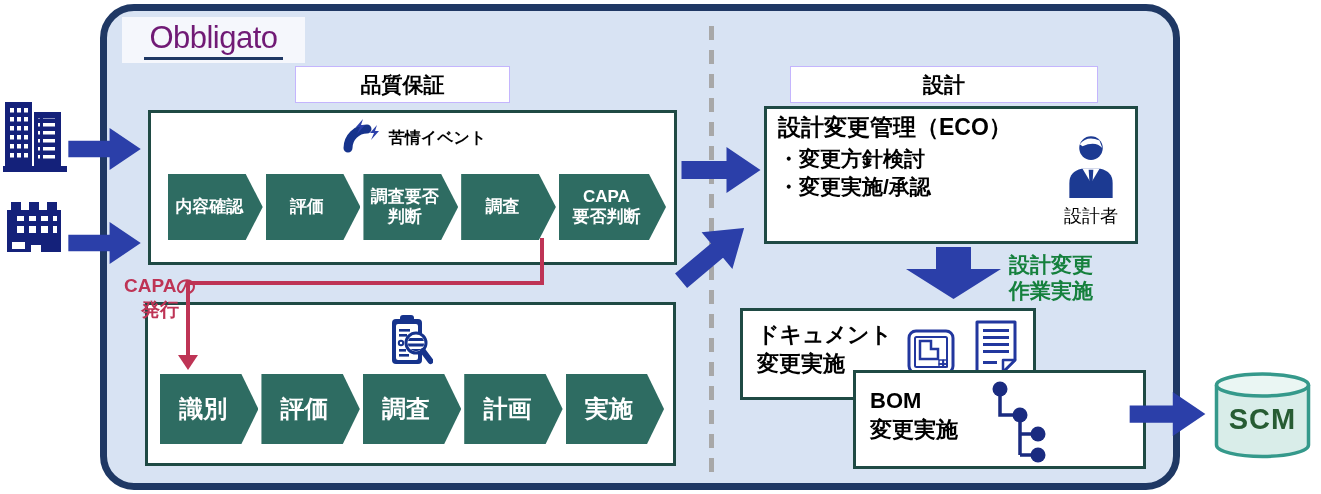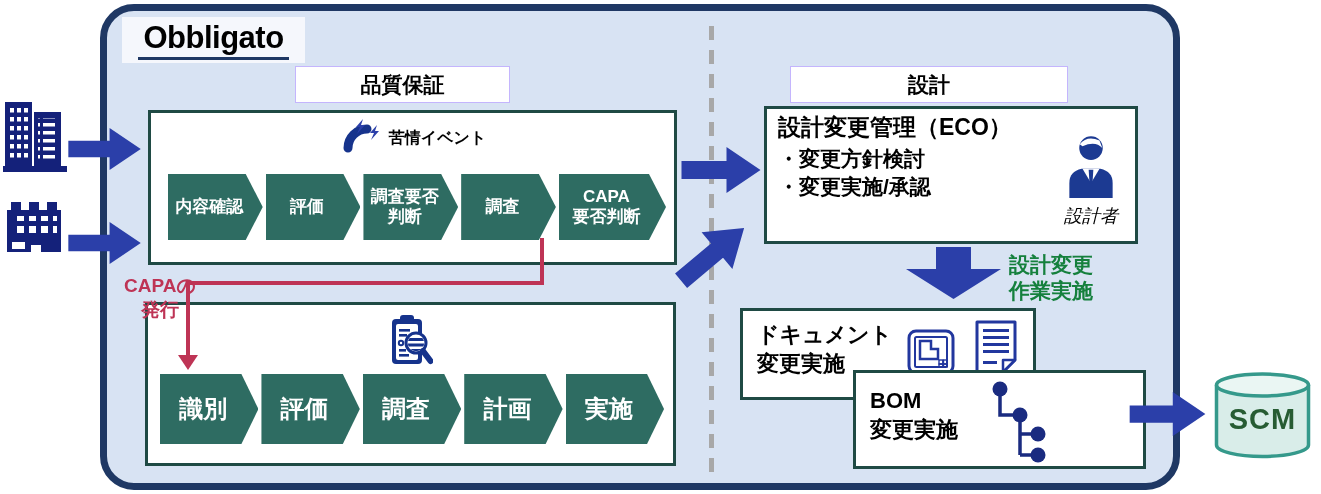--- a/index.html
+++ b/index.html
@@ -6,27 +6,27 @@
   .stage{position:relative;width:1321px;height:494px;background:#ffffff;
          font-family:"Liberation Sans",sans-serif;overflow:hidden;}
   .abs{position:absolute;box-sizing:border-box;}
   .preline{white-space:pre-line;}
 
   .panel{left:100px;top:4px;width:1080px;height:486px;background:#D8E3F3;
          border:7px solid #1F3864;border-radius:34px;}
 
   .logo{left:122px;top:17px;width:183px;height:46px;background:#F5F7FC;
         display:flex;align-items:center;justify-content:center;z-index:2;}
-  .logo span{font-size:31px;font-weight:bold;color:#000000;letter-spacing:-0.5px;
+  .logo span{font-size:31px;font-weight:normal;color:#701a75;letter-spacing:-0.5px;
         border-bottom:3px solid #1F3864;padding:0 5px 1px 5px;}
 
   .section-label{background:#fff;border:1px solid #c4b5fd;display:flex;align-items:center;
         justify-content:center;font-size:21px;font-weight:bold;color:#000;z-index:2;}
   .qa-label{left:295px;top:66px;width:215px;height:37px;}
-  .design-label{left:790px;top:66px;width:278px;height:37px;}
+  .design-label{left:790px;top:66px;width:308px;height:37px;}
 
   .white-box{background:#fff;border:3px solid #1F4A44;}
   .complaint-box{left:148px;top:110px;width:529px;height:155px;}
   .capa-box{left:145px;top:302px;width:531px;height:164px;}
   .eco-box{left:764px;top:106px;width:374px;height:138px;}
   .doc-box{left:740px;top:308px;width:296px;height:92px;z-index:1;}
   .bom-box{left:853px;top:370px;width:293px;height:99px;z-index:2;padding-left:45px;}
 
   .box-header{display:flex;align-items:center;justify-content:center;gap:10px;margin-top:5px;}
   .box-title{font-size:16px;font-weight:bold;color:#000;line-height:1.15;}
@@ -48,21 +48,21 @@
   .capa-issue-label{left:102px;top:274px;width:116px;text-align:center;font-size:19px;
         font-weight:bold;color:#BE3455;line-height:1.25;z-index:4;}
 
   .divider{left:709px;top:26px;width:5px;height:452px;z-index:0;
         background:repeating-linear-gradient(to bottom,#A8A8A8 0 14px,transparent 14px 24px);}
 
   .eco-text{left:778px;top:112px;z-index:2;}
   .eco-title{font-size:23px;font-weight:bold;color:#000;margin:0 0 2px 0;}
   .eco-bullet{font-size:21px;font-weight:bold;color:#000;line-height:1.35;}
   .person-wrap{left:1056px;top:134px;width:70px;text-align:center;z-index:2;}
-  .person-label{font-size:18px;color:#000;margin-top:2px;font-style:italic;}
+  .person-label{font-size:18px;color:#000;margin-top:2px;}
 
   .work-label{left:1009px;top:252px;font-size:21px;font-weight:bold;color:#15803d;
         line-height:1.25;z-index:2;}
   .inbox-label{font-size:22px;font-weight:bold;color:#000;line-height:1.3;}
 
   .arrow{z-index:5;line-height:0;}
   .scm-wrap{left:1213px;top:371px;width:99px;height:88px;z-index:2;}
   .scm-label{position:absolute;inset:0;display:flex;align-items:center;justify-content:center;
         padding-top:8px;font-size:29px;font-weight:bold;color:#275C33;letter-spacing:1px;}
 </style>

